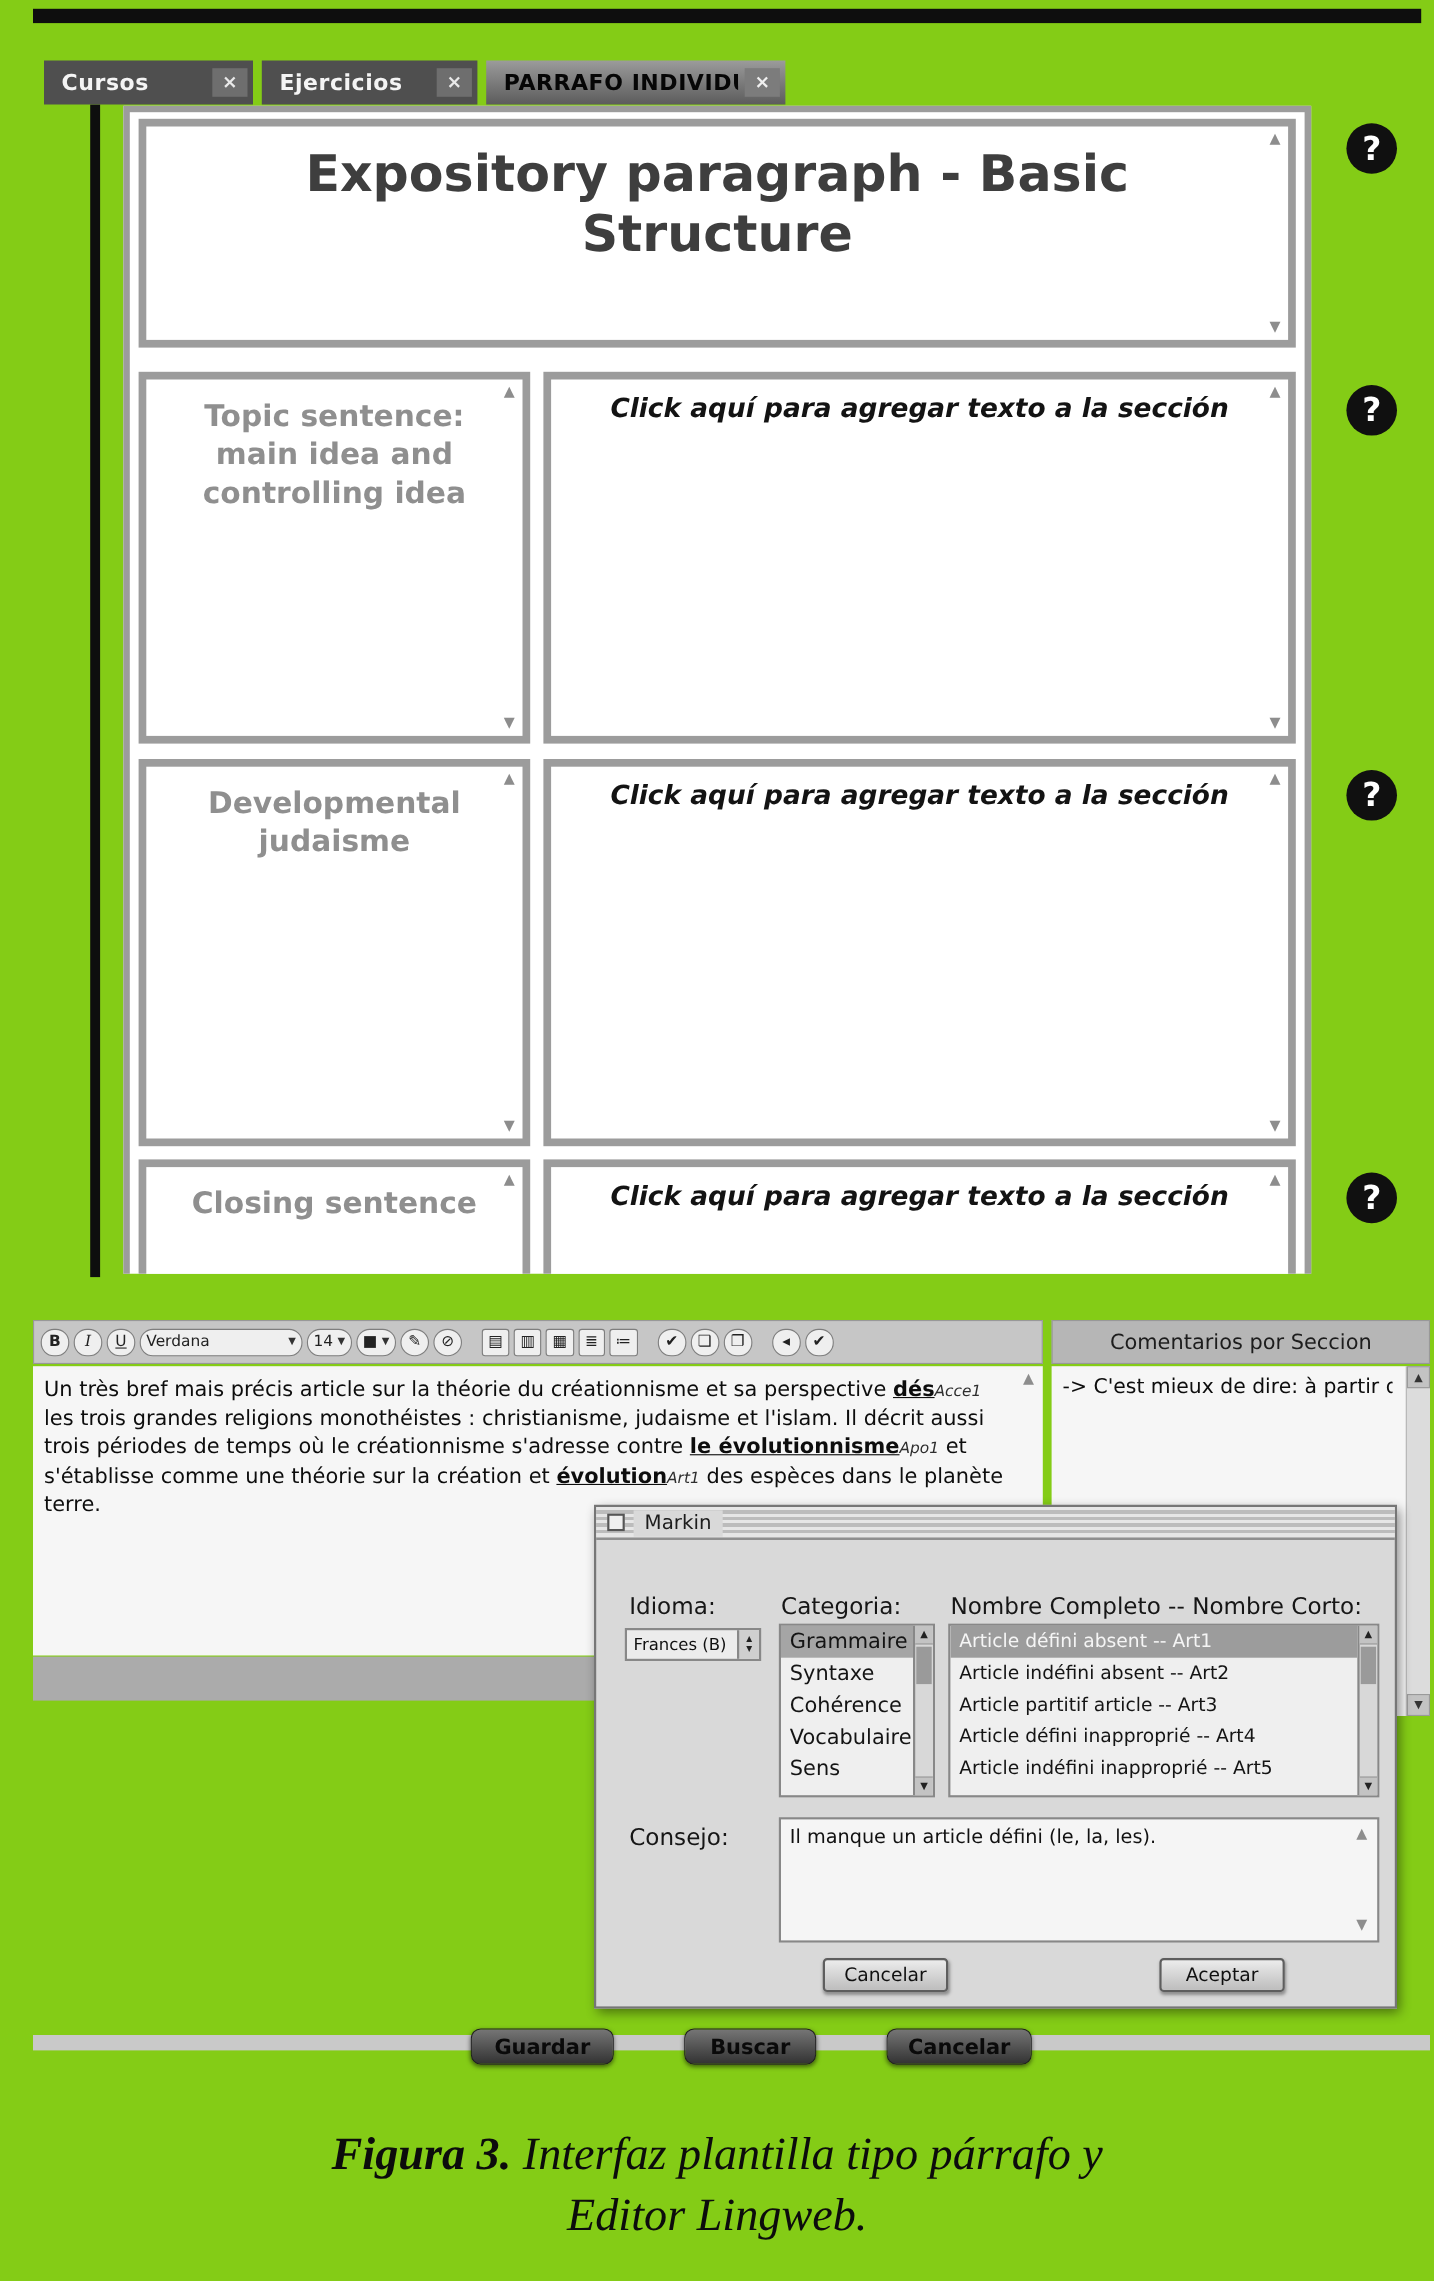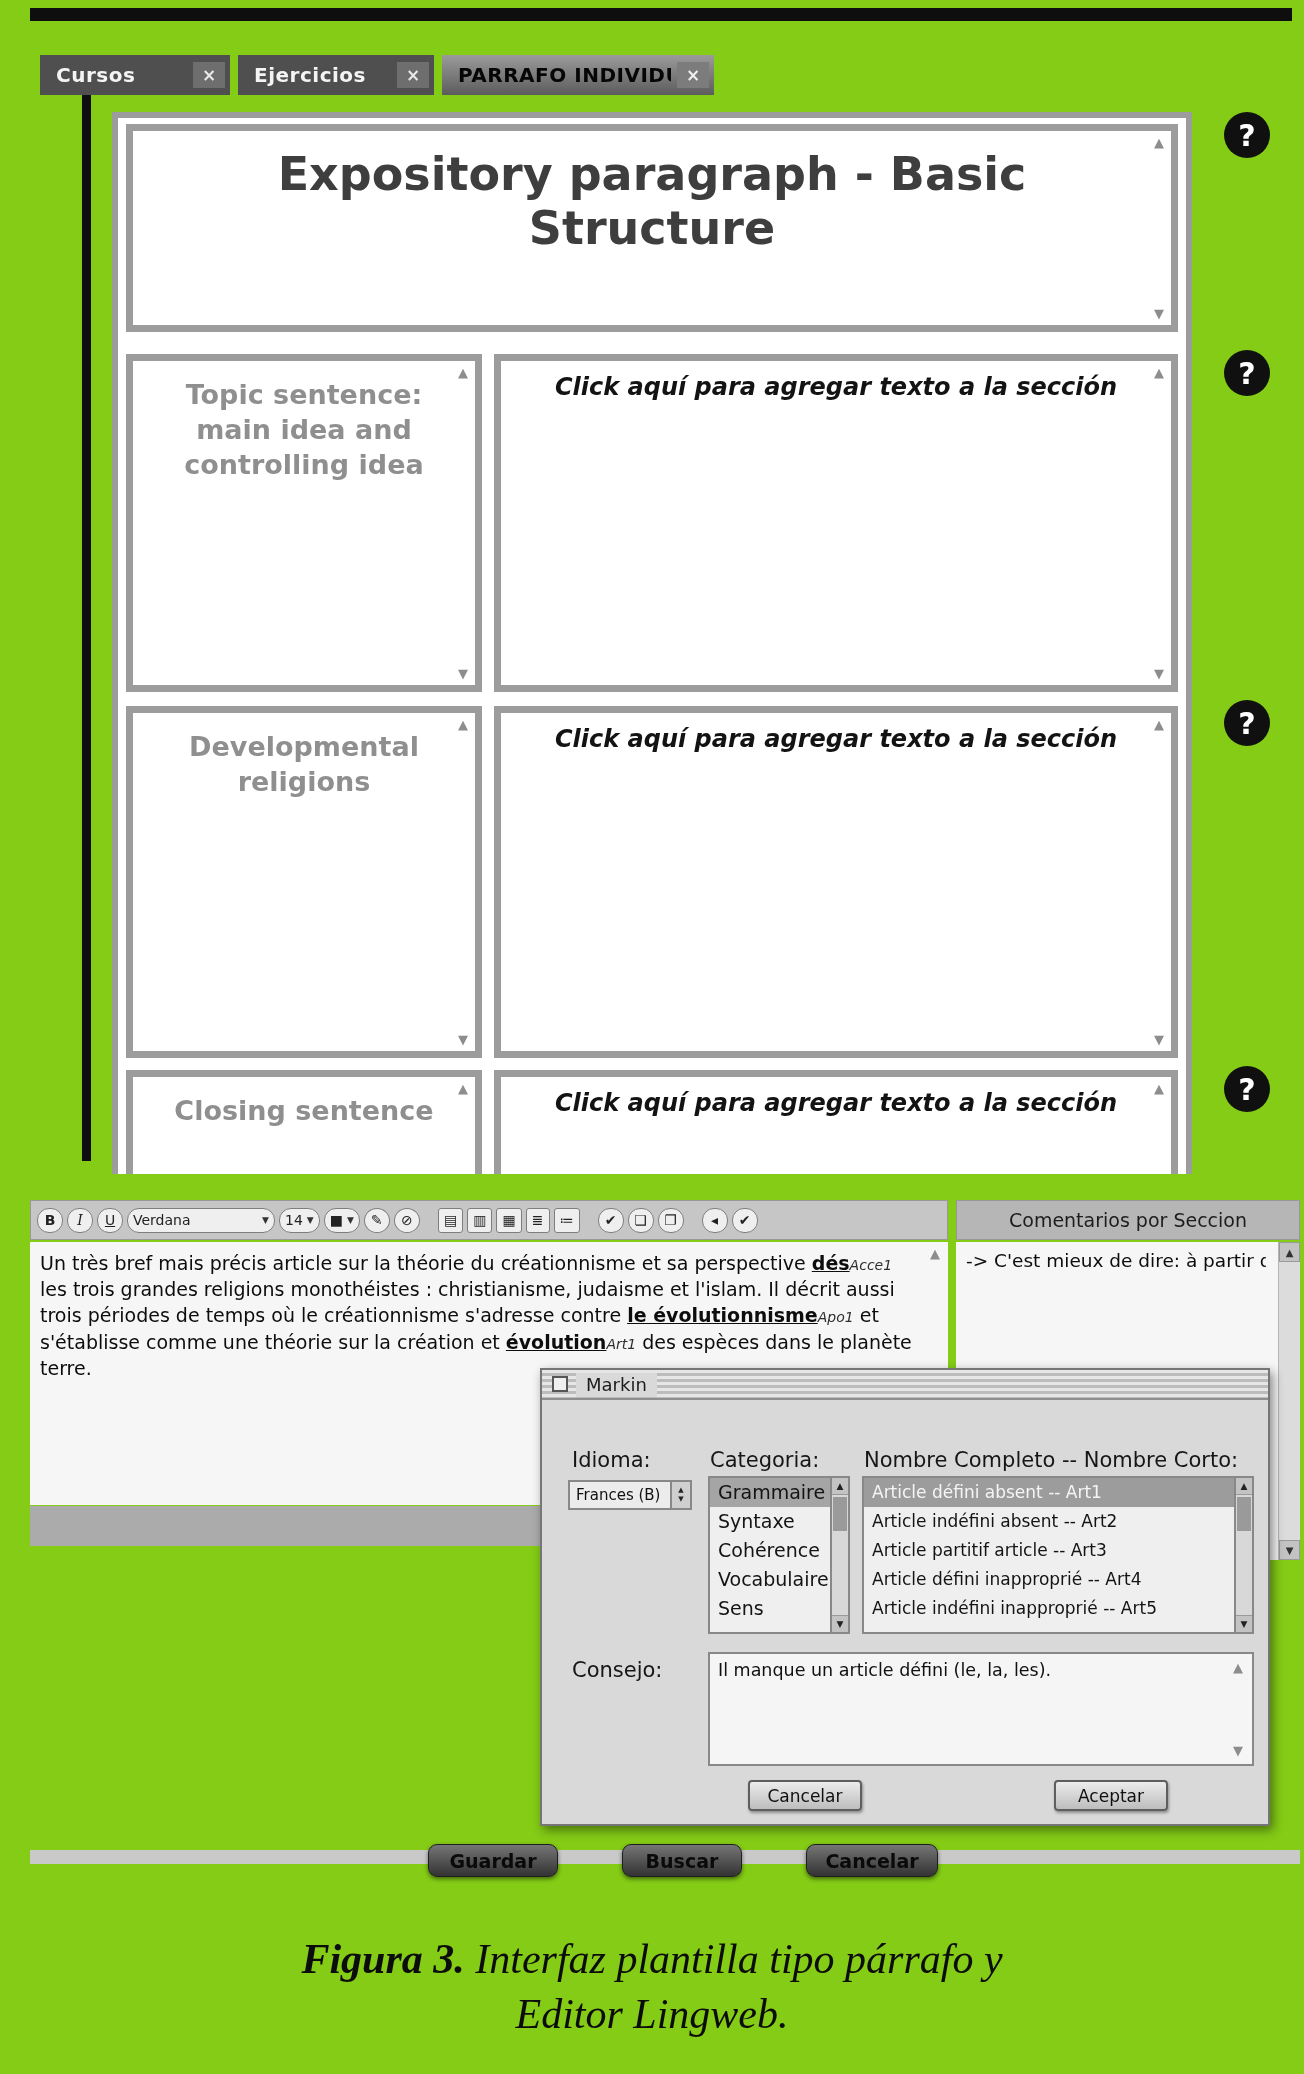--- a/index.html
+++ b/index.html
@@ -12,21 +12,21 @@
   .left-rule { left:82px; top:95px; width:9px; height:1066px; background:#0e0e0e; }
 
   .tab { position:absolute; top:55px; height:40px; display:flex; align-items:center;
          background:#4f4f4f; color:#f4f4f4; font-weight:bold; font-size:20px; }
   .tab .lbl { flex:1; padding-left:16px; letter-spacing:.5px; white-space:nowrap; overflow:hidden; }
   .tab .x { width:32px; height:26px; margin:0 5px 0 6px; background:#6e6e6e; color:#e9e9e9; flex:none;
             display:flex; align-items:center; justify-content:center; font-size:17px; font-weight:bold; }
   .tab.active { background:linear-gradient(180deg,#9b9b9b,#5c5c5c); color:#060606; }
   .tab.active .x { background:#7c7c7c; color:#f0f0f0; }
 
-  .tpl-clip { left:112px; top:112px; width:1082px; height:1062px; overflow:hidden; }
+  .tpl-clip { left:112px; top:96px; width:1082px; height:1062px; overflow:hidden; }
   .tpl-frame { position:absolute; left:0; top:0; width:1080px; height:1300px; border:6px solid #9c9c9c; background:#fff; }
   .tpl-box { position:absolute; background:#fff; border:7px solid #9c9c9c; }
   .scr { position:absolute; right:7px; font-size:13px; color:#8d8d8d; line-height:1; }
   .scr.up { top:5px; } .scr.dn { bottom:5px; }
 
   .tpl-title { font-size:46px; font-weight:bold; color:#3e3e3e; text-align:center;
                padding-top:16px; line-height:1.18; max-width:900px; margin:0 auto; }
   .sec-label { font-size:27px; font-weight:bold; color:#8f8f8f; text-align:center;
                padding:16px 30px 0; line-height:1.3; }
   .sec-placeholder { font-size:24px; font-weight:bold; font-style:italic; color:#131313;
@@ -157,21 +157,21 @@
       <span class="scr up">▲</span>
       <span class="scr dn">▼</span>
     </div>
     <div class="tpl-box" style="left:382px;top:242px;width:684px;height:338px;">
       <div class="sec-placeholder">Click aquí para agregar texto a la sección</div>
       <span class="scr up">▲</span>
       <span class="scr dn">▼</span>
     </div>
 
     <div class="tpl-box" style="left:14px;top:594px;width:356px;height:352px;">
-      <div class="sec-label">Developmental religions</div>
+      <div class="sec-label">Developmental judaisme</div>
       <span class="scr up">▲</span>
       <span class="scr dn">▼</span>
     </div>
     <div class="tpl-box" style="left:382px;top:594px;width:684px;height:352px;">
       <div class="sec-placeholder">Click aquí para agregar texto a la sección</div>
       <span class="scr up">▲</span>
       <span class="scr dn">▼</span>
     </div>
 
     <div class="tpl-box" style="left:14px;top:958px;width:356px;height:300px;">

